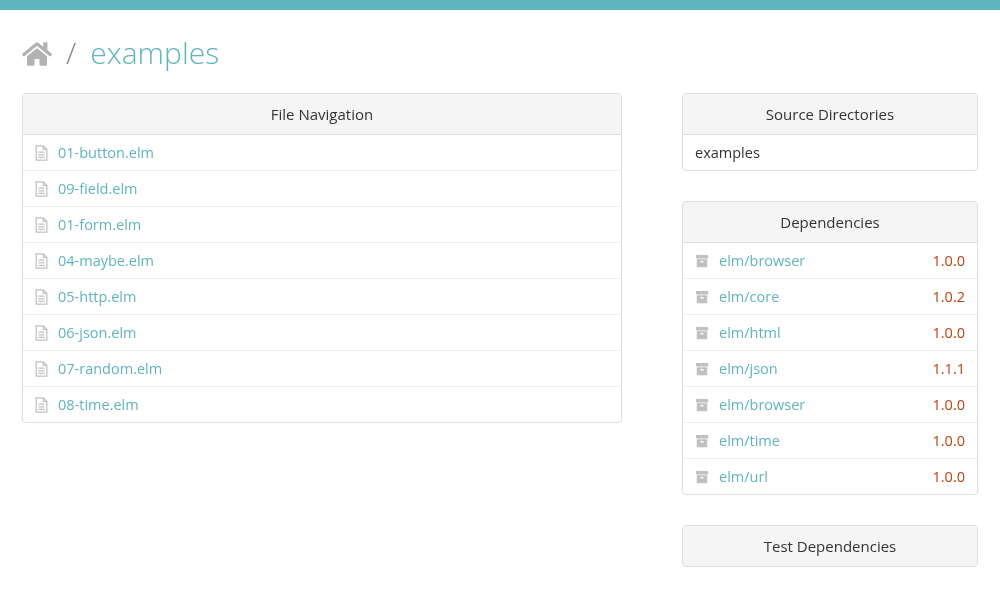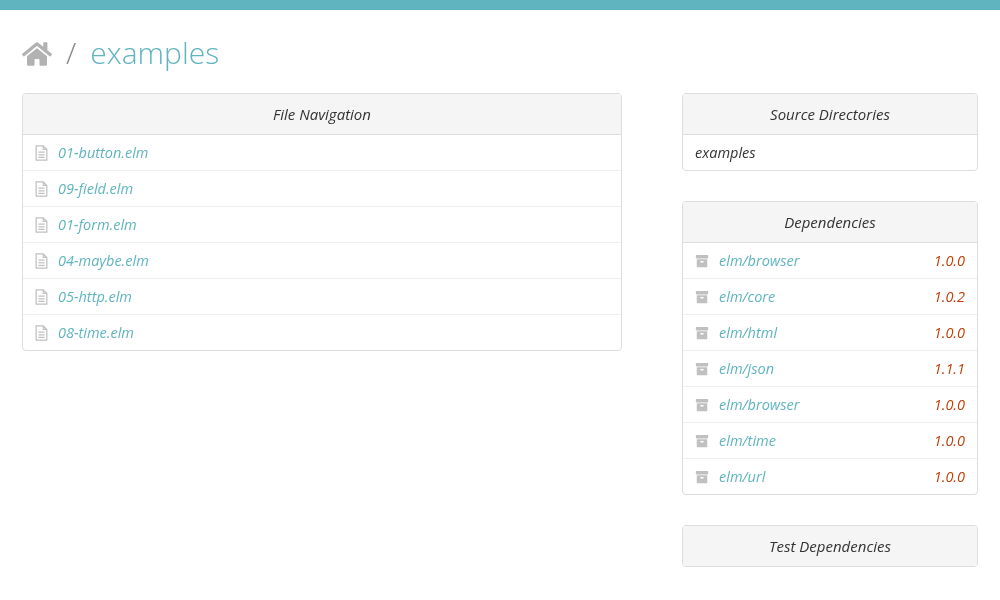--- a/index.html
+++ b/index.html
@@ -49,21 +49,20 @@
       gap: 60px;
     }
     .left { flex: 0 0 600px; }
     .right { flex: 0 0 296px; }
 
     .panel {
       border: 1px solid #ddd;
       border-radius: 4px;
       margin-bottom: 30px;
       overflow: hidden;
-      font-style: italic;
     }
     .panel-header {
       background: #f5f5f5;
       border-bottom: 1px solid #ddd;
       text-align: center;
       padding: 10px 12px;
       font-size: 15px;
       color: #333;
     }
     .list-item {
@@ -204,20 +203,48 @@
               <div class="item-left">
                 <span class="file-icon">
                   <svg viewBox="0 0 14 18">
                     <path d="M1 1 H9 L13 5 V17 H1 Z" fill="none"></path>
                     <path d="M9 1 V5 H13" fill="none"></path>
                     <line x1="3.5" y1="8" x2="10.5" y2="8"></line>
                     <line x1="3.5" y1="11" x2="10.5" y2="11"></line>
                     <line x1="3.5" y1="14" x2="10.5" y2="14"></line>
                   </svg>
                 </span>
+                <a class="item-link">06-json.elm</a>
+              </div>
+            </div>
+            <div class="list-item">
+              <div class="item-left">
+                <span class="file-icon">
+                  <svg viewBox="0 0 14 18">
+                    <path d="M1 1 H9 L13 5 V17 H1 Z" fill="none"></path>
+                    <path d="M9 1 V5 H13" fill="none"></path>
+                    <line x1="3.5" y1="8" x2="10.5" y2="8"></line>
+                    <line x1="3.5" y1="11" x2="10.5" y2="11"></line>
+                    <line x1="3.5" y1="14" x2="10.5" y2="14"></line>
+                  </svg>
+                </span>
+                <a class="item-link">07-random.elm</a>
+              </div>
+            </div>
+            <div class="list-item">
+              <div class="item-left">
+                <span class="file-icon">
+                  <svg viewBox="0 0 14 18">
+                    <path d="M1 1 H9 L13 5 V17 H1 Z" fill="none"></path>
+                    <path d="M9 1 V5 H13" fill="none"></path>
+                    <line x1="3.5" y1="8" x2="10.5" y2="8"></line>
+                    <line x1="3.5" y1="11" x2="10.5" y2="11"></line>
+                    <line x1="3.5" y1="14" x2="10.5" y2="14"></line>
+                  </svg>
+                </span>
                 <a class="item-link">08-time.elm</a>
               </div>
             </div>
           </div>
       </div>
     </div>
 
     <div class="right">
       <div class="panel">
         <div class="panel-header">Source Directories</div>

